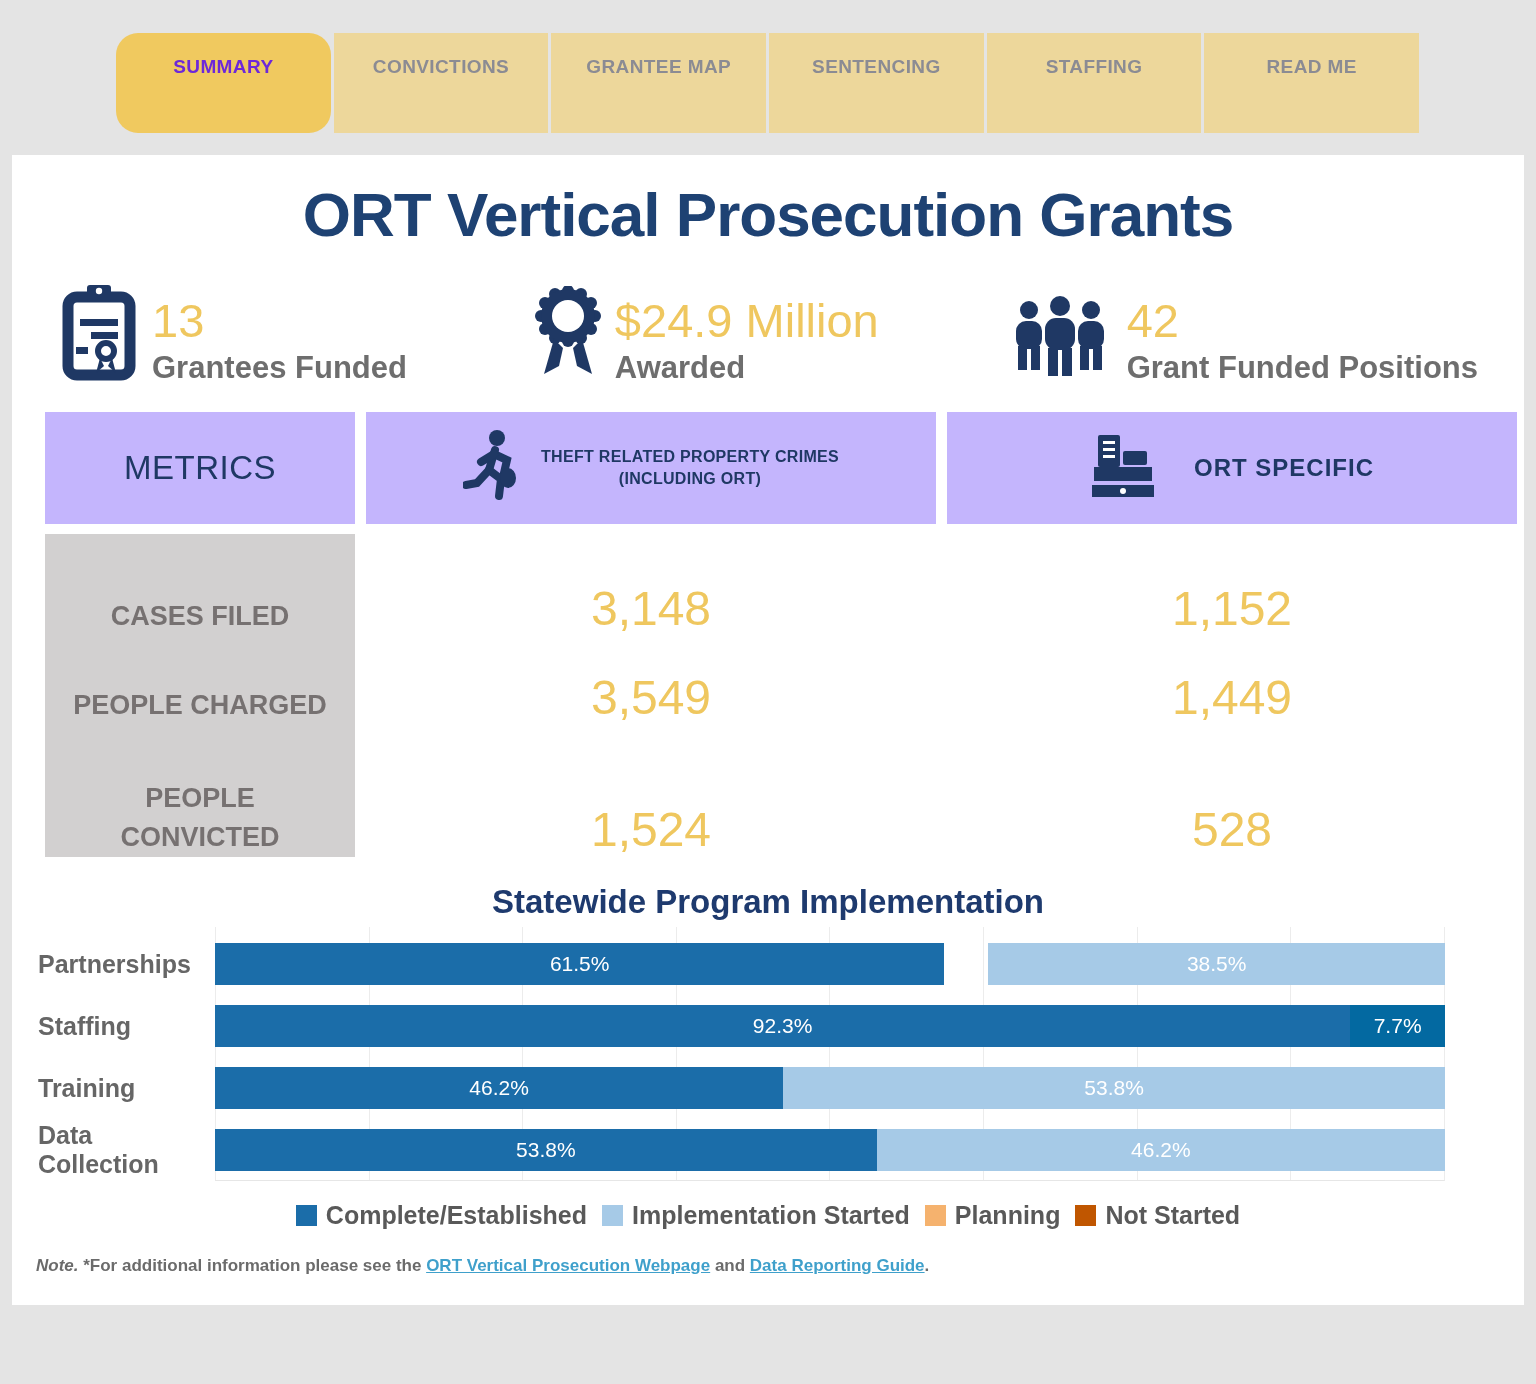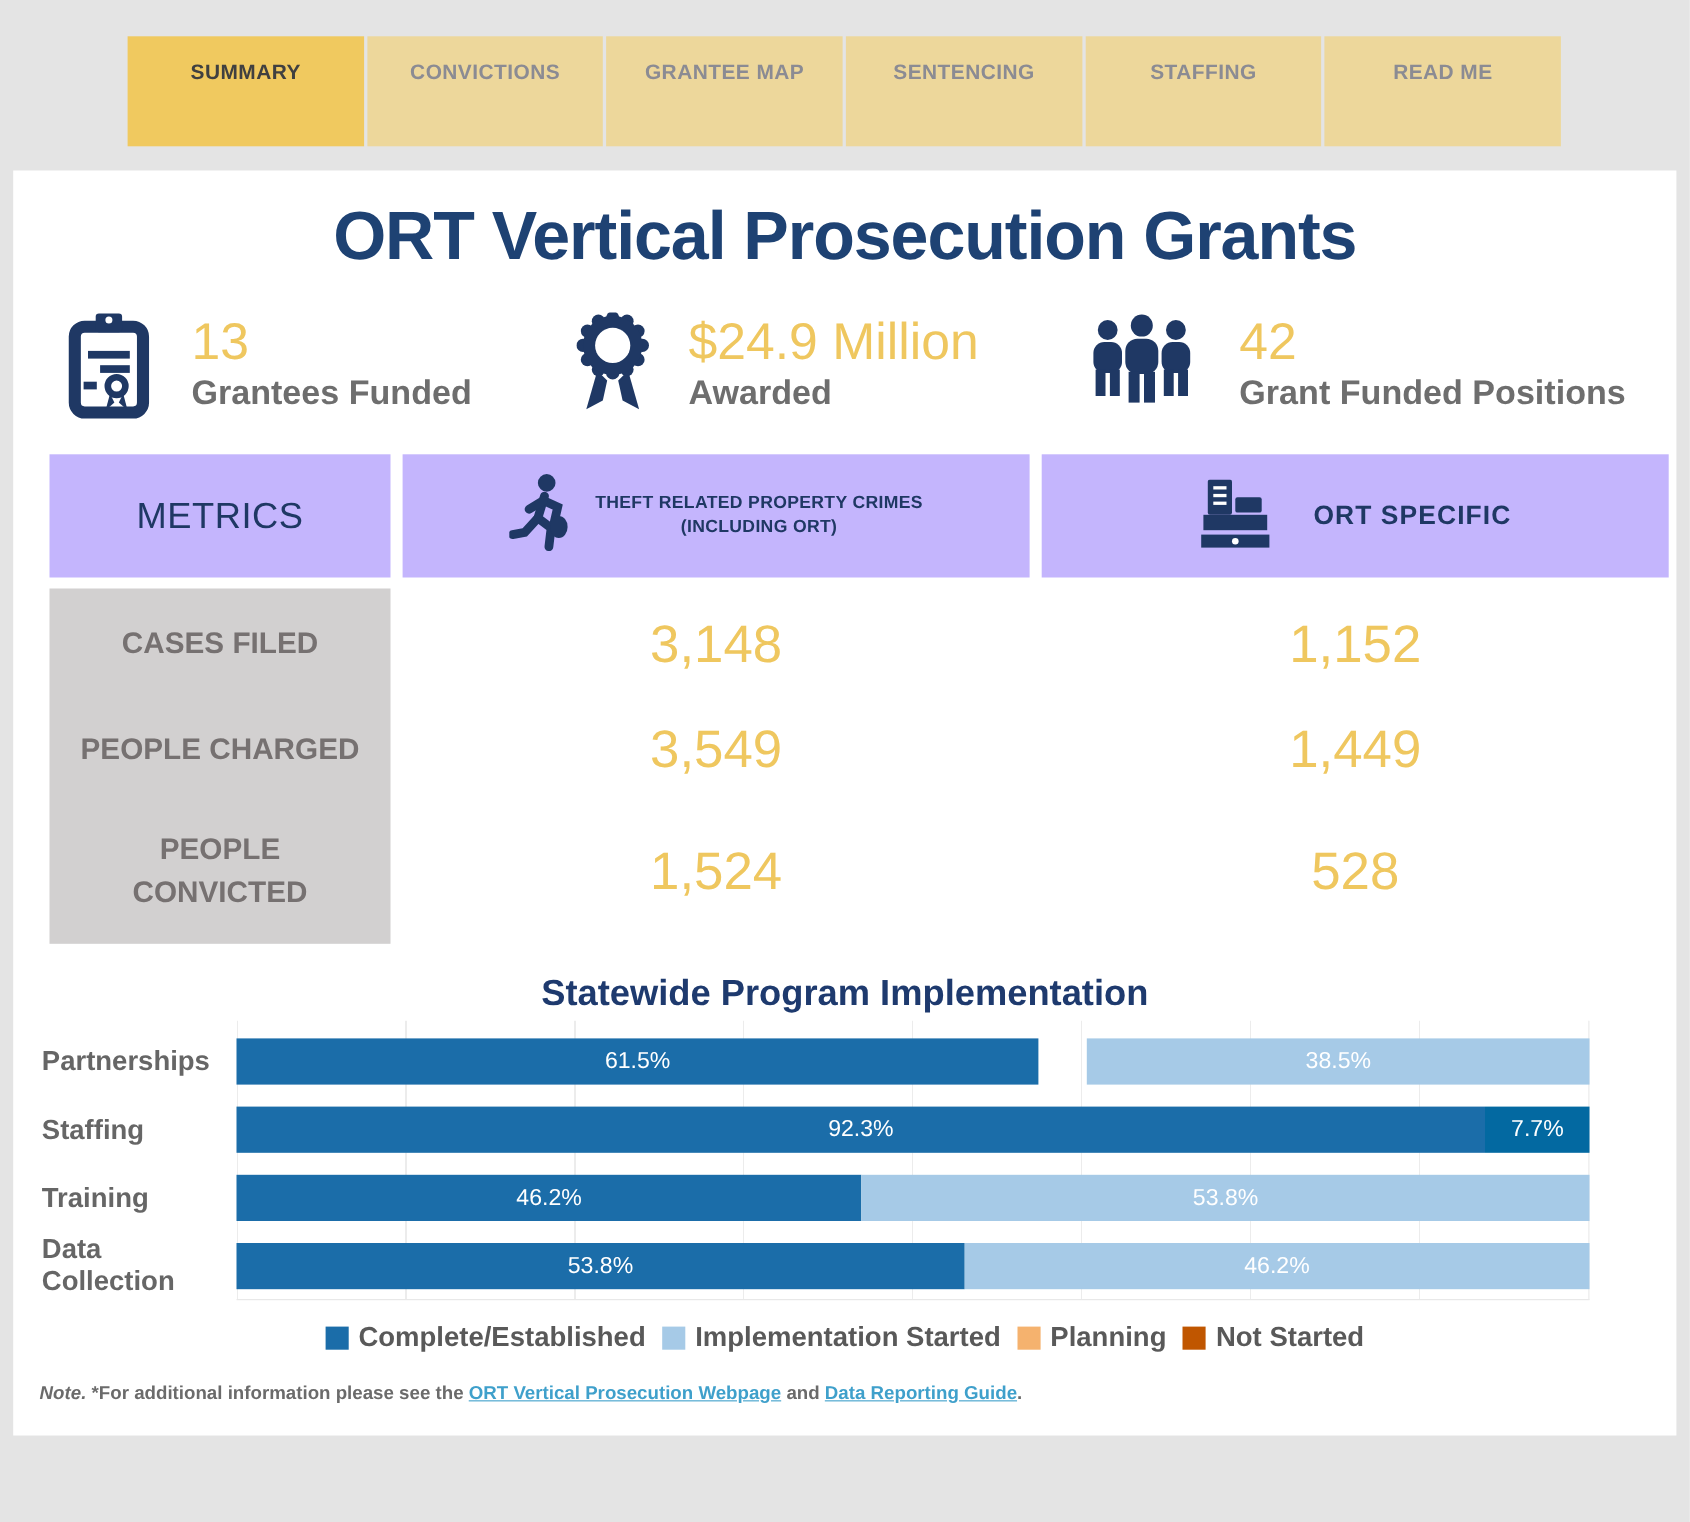--- a/index.html
+++ b/index.html
@@ -2,44 +2,44 @@
 <html><head>
 <meta charset="utf-8">
 <style>
   * { margin:0; padding:0; box-sizing:border-box; }
   html,body { width:1536px; height:1384px; background:#E4E4E4; font-family:"Liberation Sans", sans-serif; overflow:hidden; }
 
   
   .tab-bar { display:flex; column-gap:3px; margin:33px 0 0 116px; width:1303px; height:100px; }
   .tab { flex:1; background:#EDD79B; color:#8B8B93; font-weight:700; font-size:19px;
          text-align:center; padding-top:23px; letter-spacing:.4px; cursor:pointer; }
-  .tab.active { background:#F0C95F; color:#404040; }
+  .tab.active { background:#F0C95F; color:#6d28d9;border-radius:22px; }
 
   
   .card { background:#FFFFFF; width:1512px; height:1150px; margin:22px 0 0 12px; position:relative; }
 
   .page-title { text-align:center; padding-top:24px; font-size:62px; font-weight:700;
                 color:#1E4273; letter-spacing:-1px; }
 
   
   .stats-row { display:flex; justify-content:space-between; margin:34px 46px 0 48px; }
-  .stat { display:flex; align-items:flex-start; gap:36px; }
+  .stat { display:flex; align-items:flex-end; gap:14px; }
   .stat-text { display:flex; flex-direction:column; }
   .stat-value { font-size:47px; color:#EFC75F; line-height:1.1; }
   .stat-label { font-size:31px; font-weight:700; color:#6E6E6E; margin-top:3px; }
 
   
   .metrics { margin:26px 31px 0 33px; display:grid; grid-template-columns:310px 570px 570px; column-gap:11px; }
   .mt-head { background:#c4b5fd; height:112px; display:flex; align-items:center; justify-content:center; gap:22px; }
   .mt-head-metrics-text { font-size:33px; color:#1F3864; letter-spacing:.5px; }
   .mt-head-theft-text { font-size:16px; font-weight:700; color:#1F3864; text-align:center; line-height:1.35; letter-spacing:.3px; }
   .mt-head-ort-text { font-size:24px; font-weight:700; color:#1F3864; letter-spacing:1px; }
   .metrics-body { margin-top:10px; }
   .mt-labels-col { background:#D2D0D0; }
-  .m-cell { display:flex; align-items:center; justify-content:center; }
+  .m-cell { display:flex; align-items:flex-end; justify-content:center; }
   .m-cell.r1 { height:102px; } .m-cell.r2 { height:89px; } .m-cell.r3 { height:132px; }
   .m-label { font-size:27px; font-weight:700; color:#767171; text-align:center; white-space:pre-line; line-height:1.45; }
   .m-value { font-size:48px; color:#EFC75F; }
 
   
   .chart-title { margin-top:26px; text-align:center; font-size:33px; font-weight:700; color:#1E3A6E; }
   .chart-wrap { position:relative; margin:12px 79px 0 0; }
   .chart-grid { position:absolute; left:203px; right:0; top:-6px; bottom:0;
     background:repeating-linear-gradient(to right,#ECECEC 0,#ECECEC 1px,transparent 1px,transparent 153.6px);
     border-right:1px solid #ECECEC; border-bottom:1px solid #E6E6E6; }

